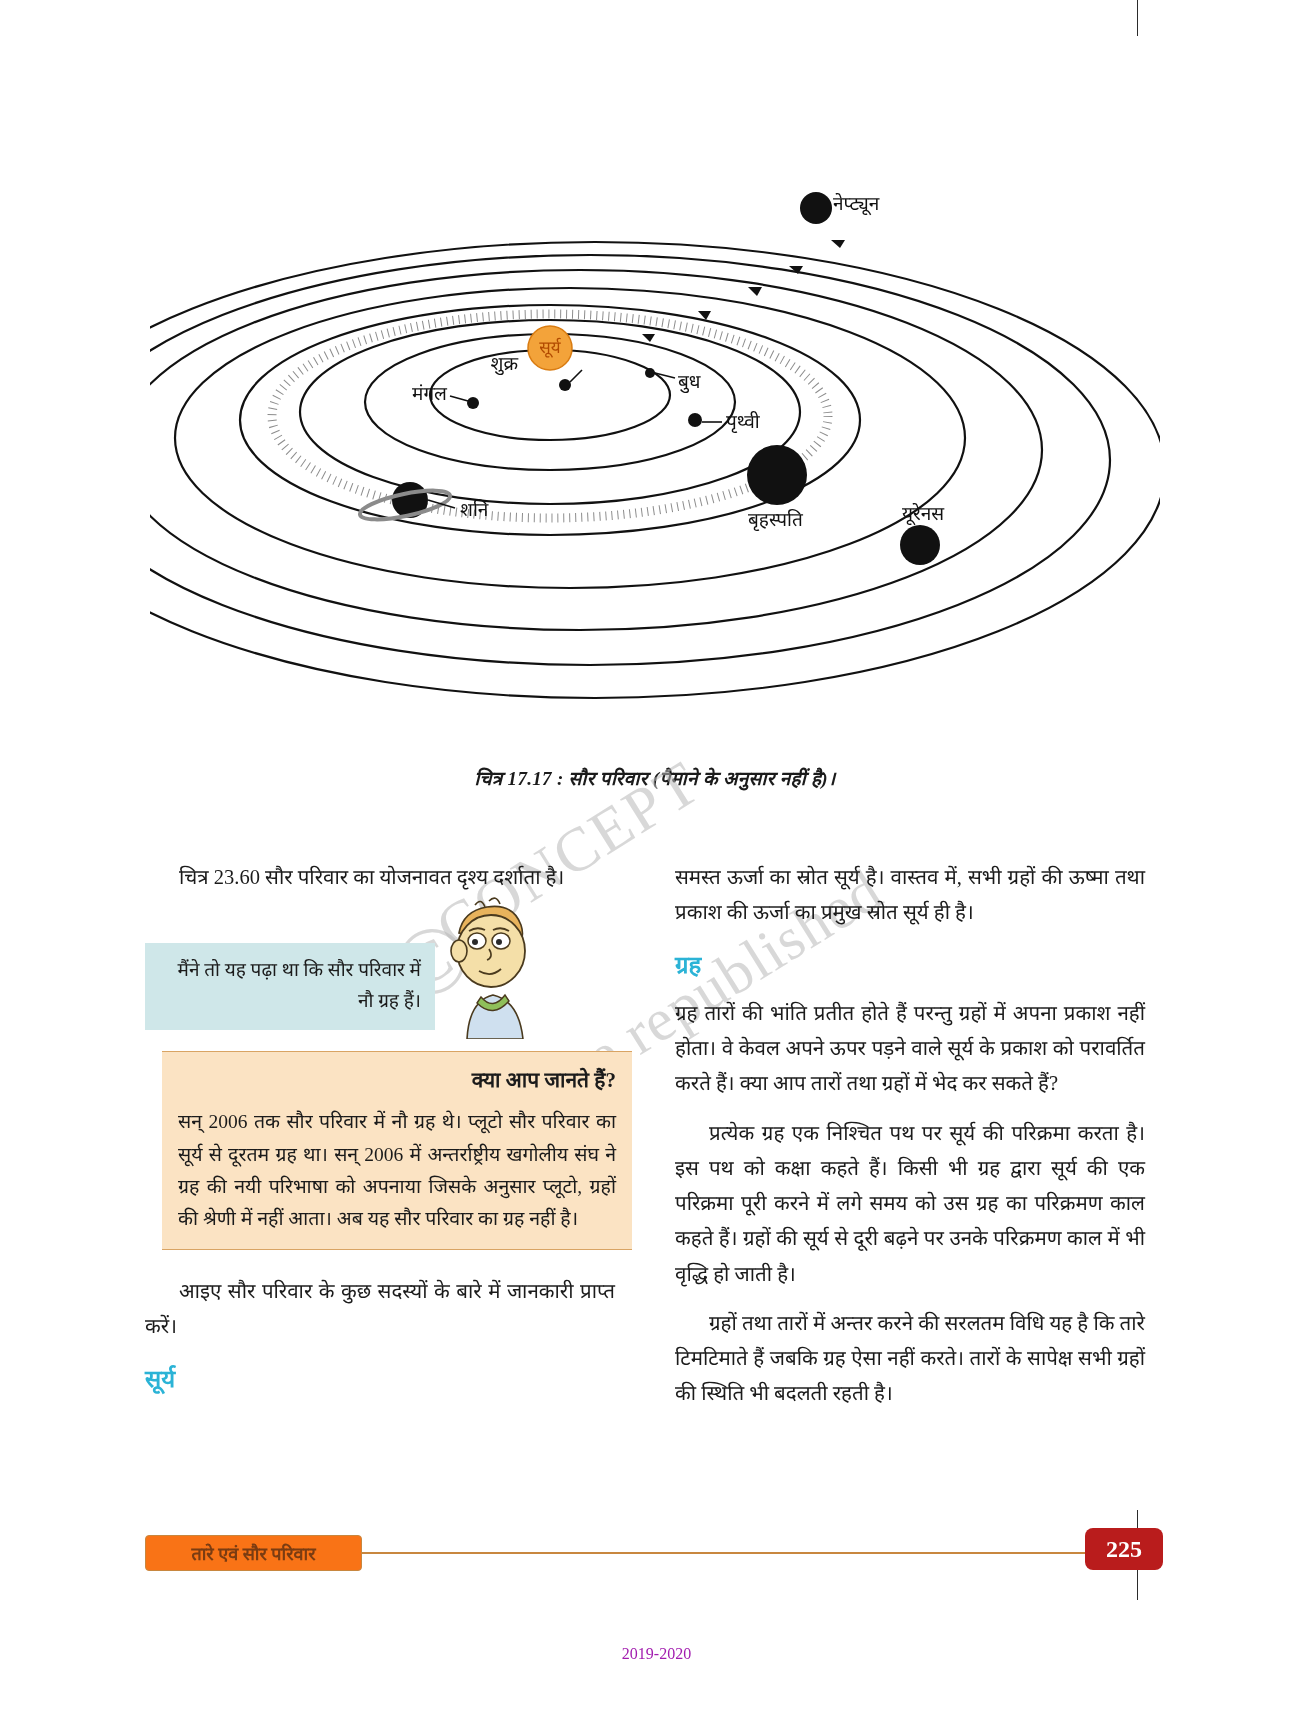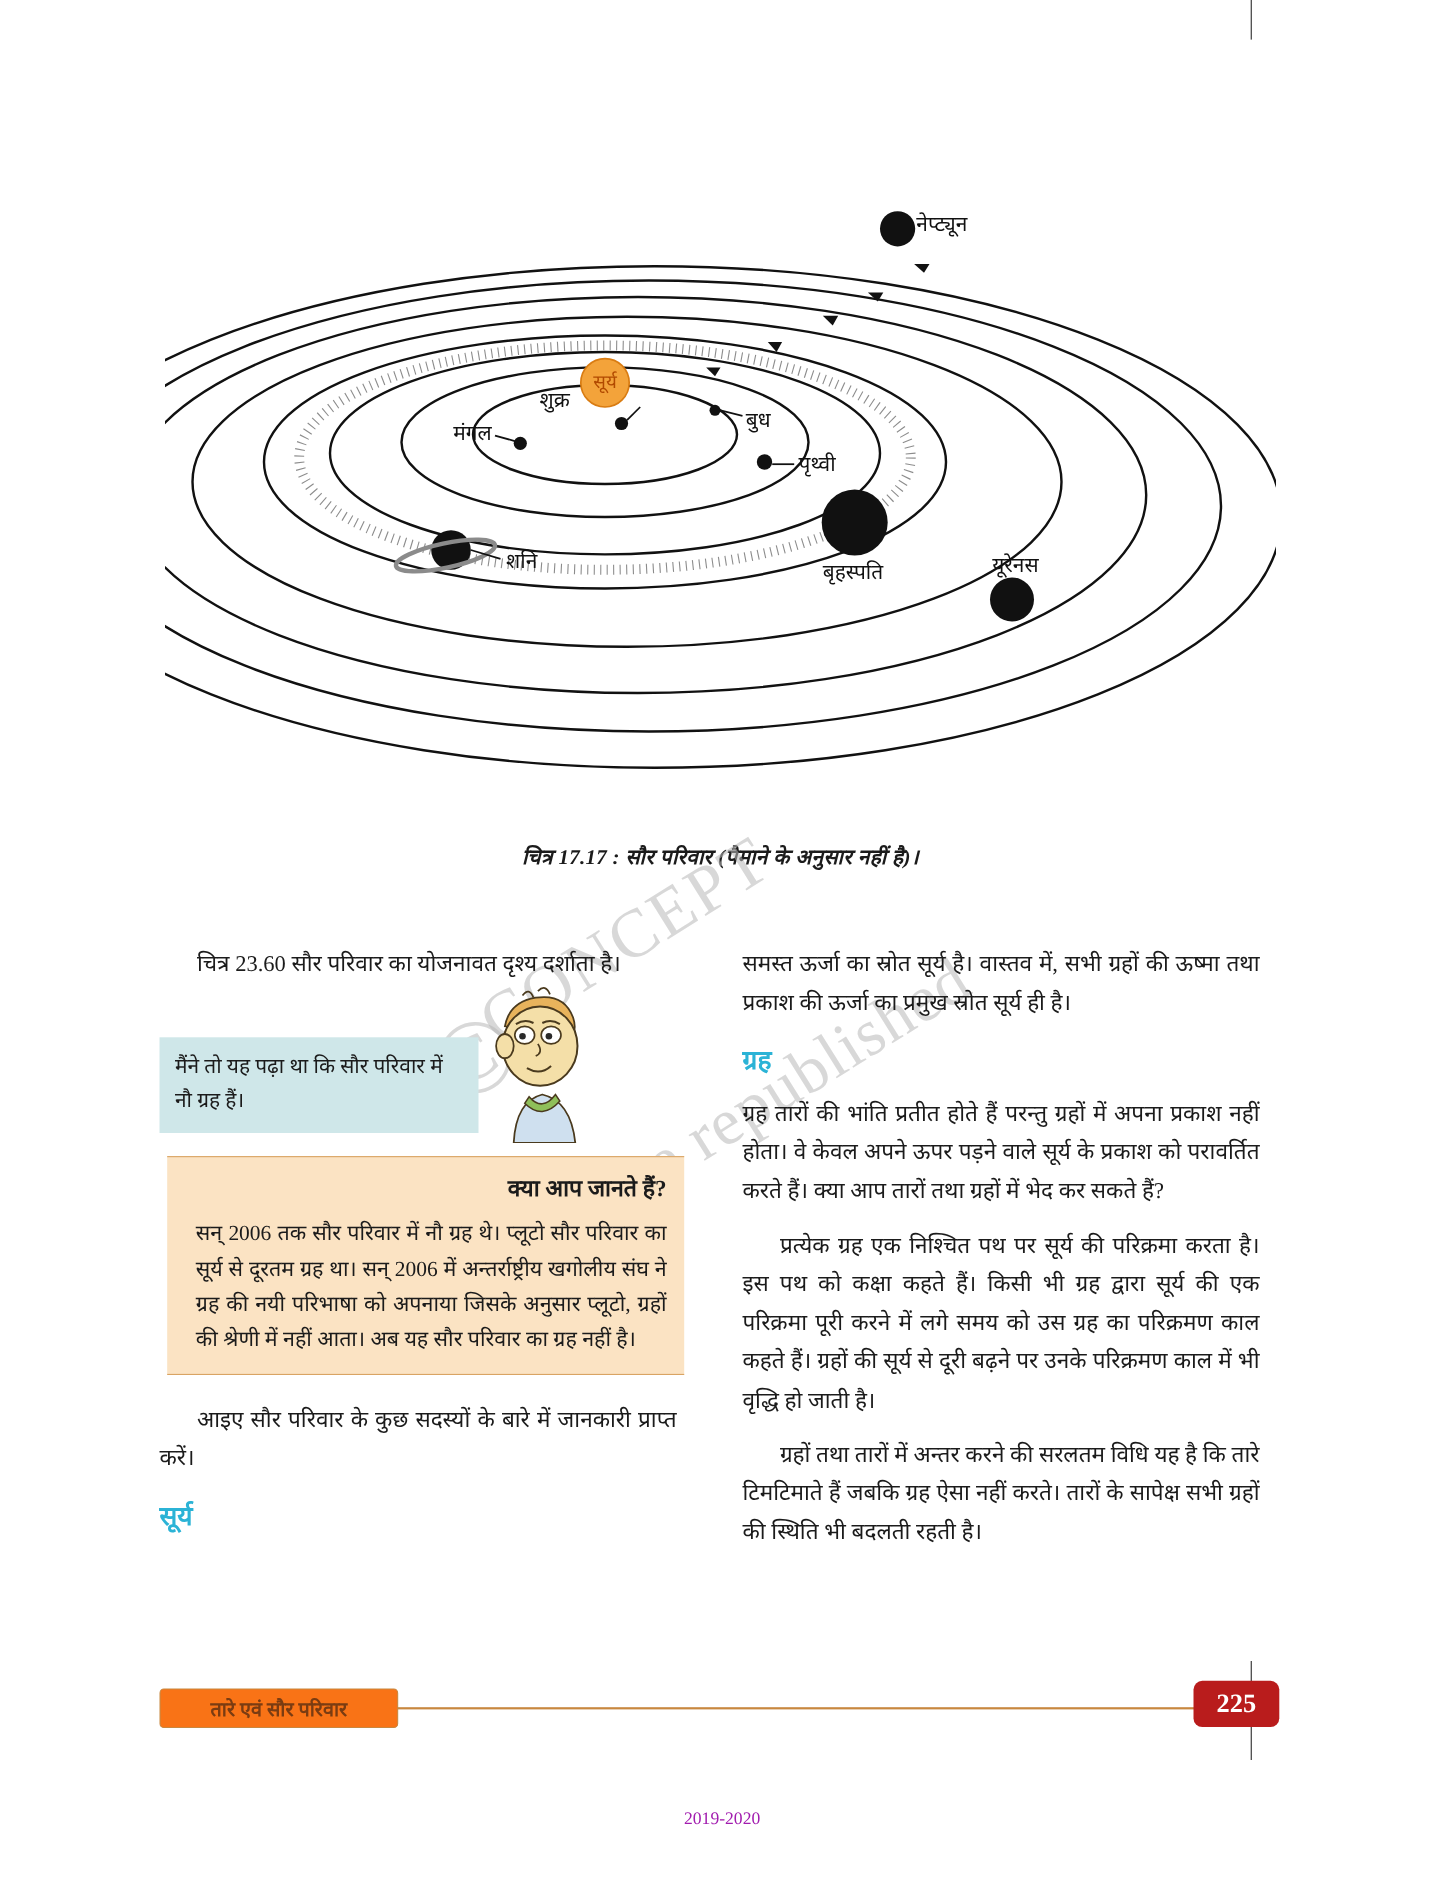--- a/index.html
+++ b/index.html
@@ -117,38 +117,38 @@
   }
   .bubble {
     position: absolute;
     left: 0;
     top: 34px;
     width: 290px;
     background: #cfe7e9;
     padding: 12px 14px 14px 14px;
     font-size: 19px;
     line-height: 1.6;
-    text-align: left;
+    text-align: right;
     box-sizing: border-box;
   }
   .boy {
     position: absolute;
     left: 270px;
     top: -20px;
     width: 150px;
     height: 150px;
   }
 
   
   .box {
-    margin: 6px 0 24px 7px;
+    margin: 6px 0 24px 17px;
     background: #fbe3c3;
     border-top: 1.5px solid #d9a463;
     border-bottom: 1.5px solid #d9a463;
-    padding: 10px 16px 14px 26px;
+    padding: 10px 16px 14px 16px;
     box-sizing: border-box;
     width: 470px;
   }
   .box-title {
     text-align: right;
     font-weight: bold;
     font-size: 21px;
     margin-bottom: 8px;
   }
   .box-text {

